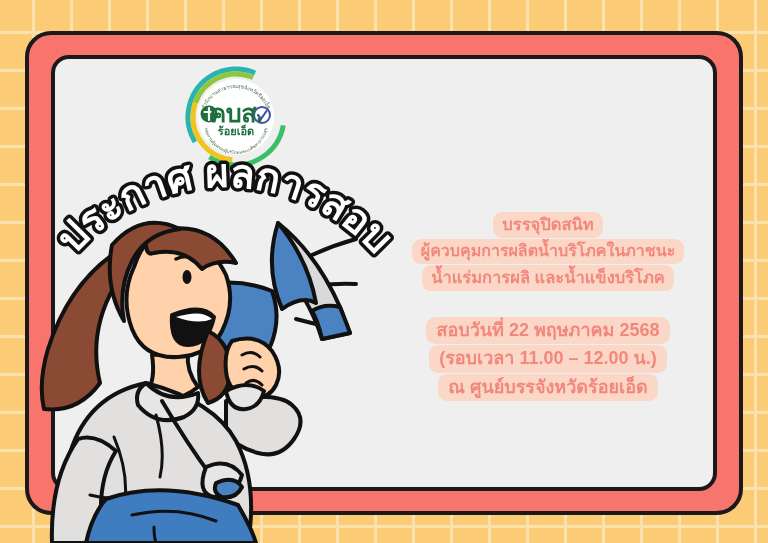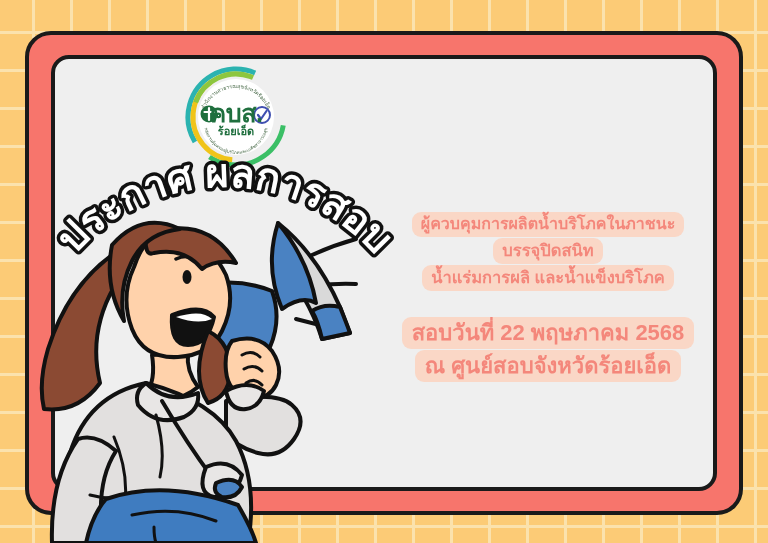--- a/index.html
+++ b/index.html
@@ -119,21 +119,21 @@
     color: #f4877b;
     background: #fad7c6;
     border-radius: 9px;
     padding: 3px 9px 4px;
     line-height: 1.14;
     margin: 0;
     white-space: nowrap;
   }
   .txt-line.l1 { font-size: 16px; }
   .block-2 { margin-top: 26px; }
-  .block-2 .txt-line { font-size: 22px; padding: 3px 10px 4px; }
+  .block-2 .txt-line { font-size: 18px; padding: 3px 10px 4px; }
   .row { line-height: 1.0; margin-bottom: 1px; }
 
   
   .illus {
     position: absolute;
     left: -6px;
     top: 215px;
     width: 420px;
     height: 328px;
     pointer-events: none;
@@ -246,32 +246,35 @@
 
         <path d="M112 284 q58 -20 132 6 q14 24 18 38 l-170 0 q6 -28 20 -44 z" fill="#3f7cc0"></path>
         <path d="M138 300 q44 -10 84 6 M160 312 q0 10 2 16" fill="none" stroke-width="3"></path>
       </g>
     </svg>
   </div>
 
   <div class="text-col">
     <div class="block-1">
       <div class="row">
+        <span class="txt-line">บรรจุปิดสนิท</span>
+      </div>
+      <div class="row">
         <span class="txt-line l1">ผู้ควบคุมการผลิตน้ำบริโภคในภาชนะ</span>
-      </div>
-      <div class="row">
-        <span class="txt-line">บรรจุปิดสนิท</span>
       </div>
       <div class="row">
         <span class="txt-line">น้ำแร่มการผลิ และน้ำแข็งบริโภค</span>
       </div>
     </div>
     <div class="block-2">
       <div class="row">
         <span class="txt-line">สอบวันที่ 22 พฤษภาคม 2568</span>
       </div>
       <div class="row">
-        <span class="txt-line">ณ ศูนย์สอบจังหวัดร้อยเอ็ด</span>
+        <span class="txt-line">(รอบเวลา 11.00 – 12.00 น.)</span>
+      </div>
+      <div class="row">
+        <span class="txt-line">ณ ศูนย์บรรจังหวัดร้อยเอ็ด</span>
       </div>
     </div>
   </div>
 
 </div>
 
 </body></html>

